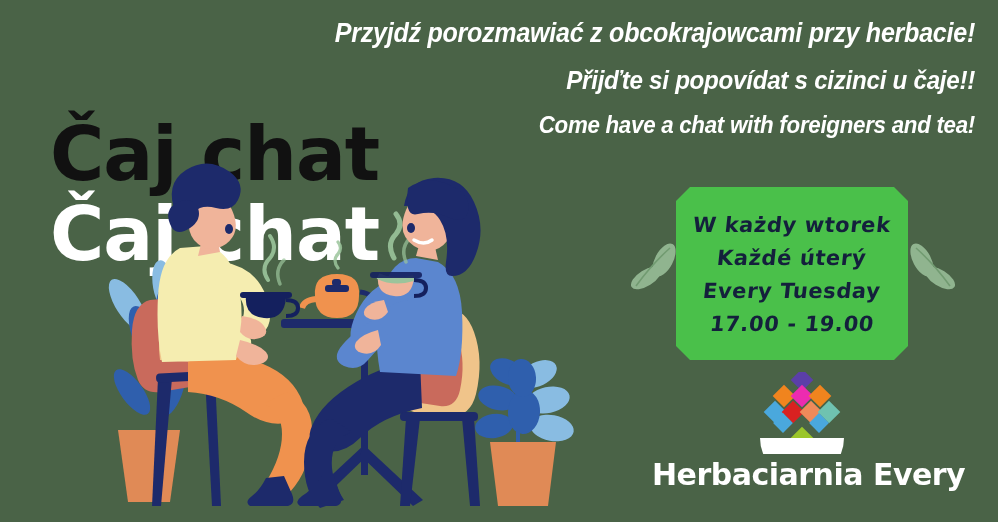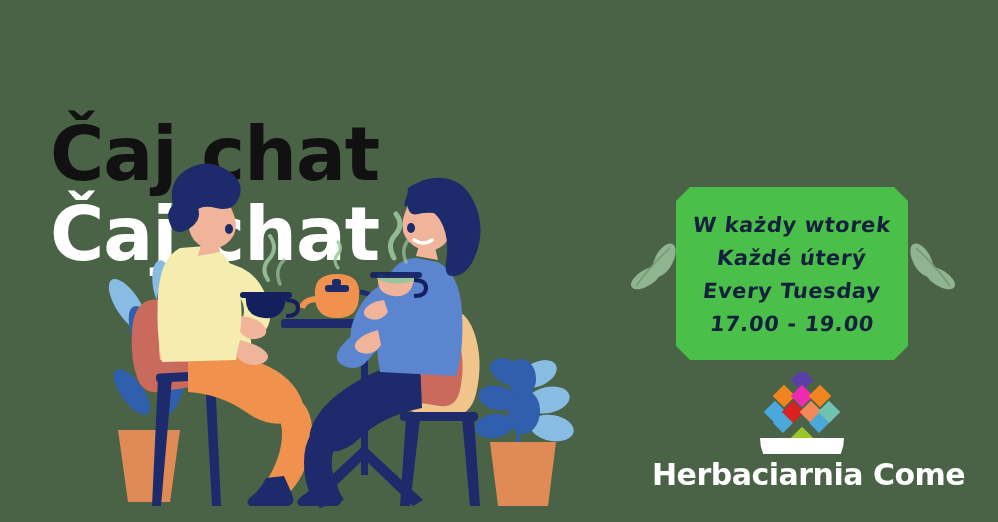--- a/index.html
+++ b/index.html
@@ -278,20 +278,25 @@
         <ellipse cx="524" cy="412" rx="16" ry="22" transform="rotate(4 524 412)"></ellipse>
         <ellipse cx="522" cy="378" rx="14" ry="19" transform="rotate(-4 522 378)"></ellipse>
       </g>
       <path d="M490 442 L498 506 L548 506 L556 442 Z" fill="#e08a56"></path>
     </g>
 
   </svg>
 
   <div class="bigtitle white">Čaj chat</div>
 
+  <div class="headlines">
+    <div class="headline l1">Przyjdź porozmawiać z obcokrajowcami przy herbacie!</div>
+    <div class="headline l2">Přijďte si popovídat s cizinci u čaje!!</div>
+    <div class="headline l3">Come have a chat with foreigners and tea!</div>
+  </div>
 
   <svg class="leafdeco left" width="56" height="60" viewBox="0 0 56 60" xmlns="http://www.w3.org/2000/svg">
     <g fill="#a8cfa8" opacity="0.75">
       <ellipse cx="34" cy="18" rx="9" ry="18" transform="rotate(28 34 18)"></ellipse>
       <ellipse cx="16" cy="36" rx="8" ry="17" transform="rotate(58 16 36)"></ellipse>
       <path d="M40 6 q-18 16 -34 38" fill="none" stroke="#7fae7f" stroke-width="1.6"></path>
     </g>
   </svg>
 
   <svg class="leafdeco right" width="56" height="60" viewBox="0 0 56 60" xmlns="http://www.w3.org/2000/svg">
@@ -326,16 +331,16 @@
         <rect x="19" y="2" width="16" height="16" fill="#6fc2b0" transform="rotate(45 27 10)"></rect>
 
         <rect x="-26" y="14" width="14" height="14" fill="#4aa8dd" transform="rotate(45 -19 21)"></rect>
         <rect x="10" y="14" width="14" height="14" fill="#4aa8dd" transform="rotate(45 17 21)"></rect>
 
         <rect x="-8" y="28" width="16" height="16" fill="#9bc62a" transform="rotate(45 0 36)"></rect>
       </g>
 
       <path d="M108 66 a42 42 0 0 0 84 0 Z" fill="#ffffff"></path>
     </svg>
-    <div class="brandname">Herbaciarnia Come</div>
+    <div class="brandname">Herbaciarnia Every</div>
   </div>
 
 </div>
 
 </body></html>

